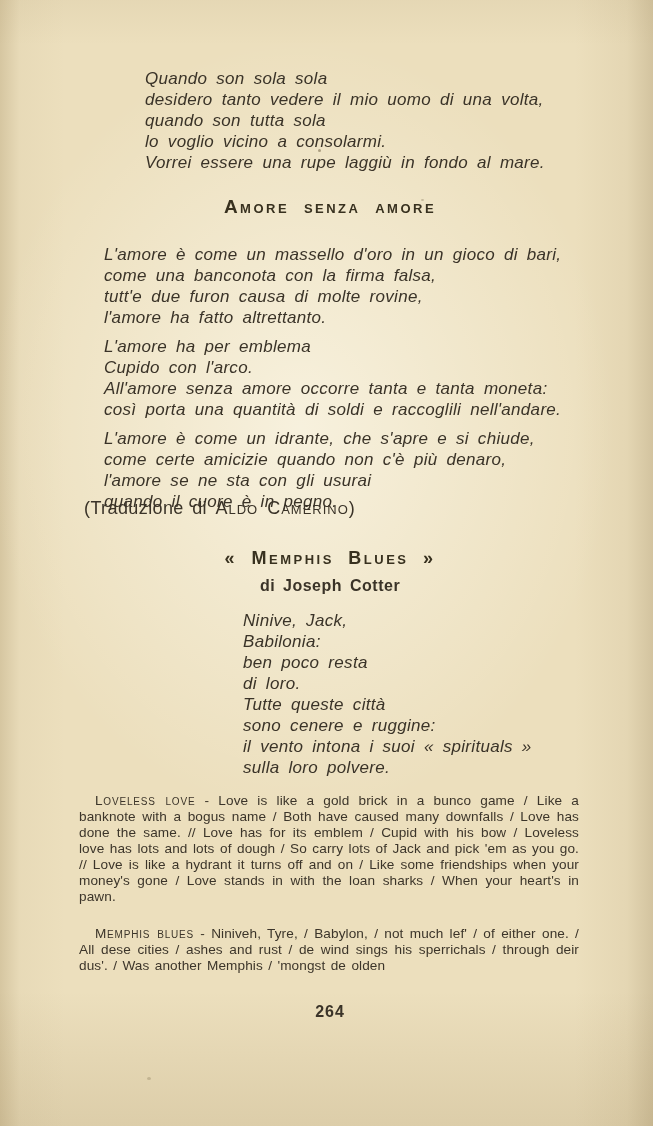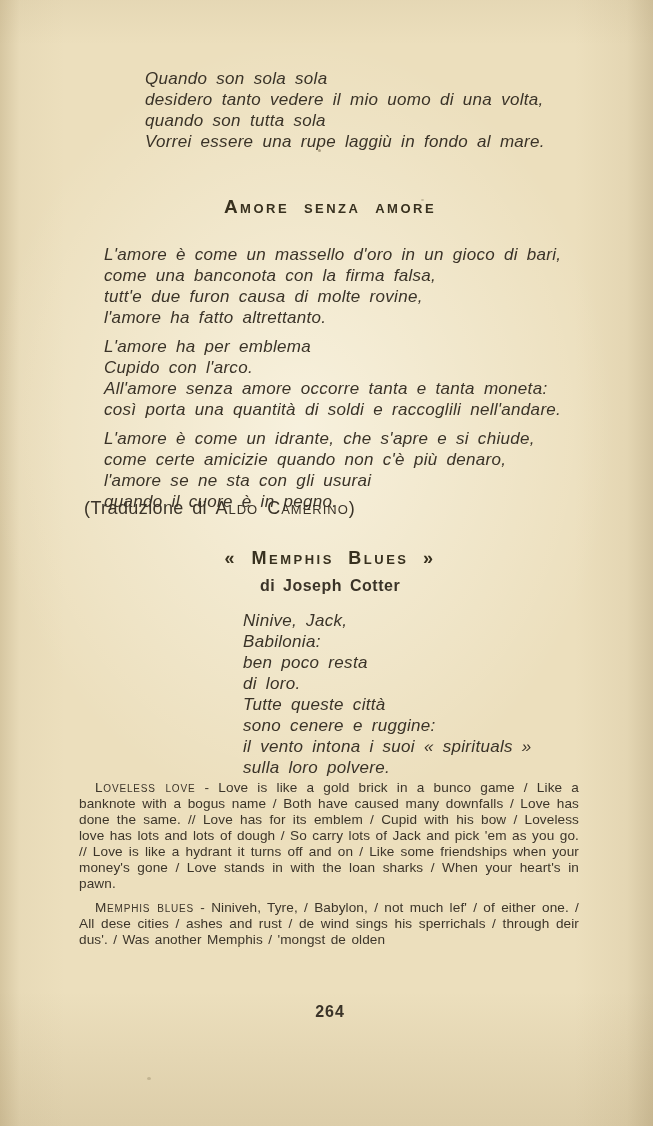--- a/index.html
+++ b/index.html
@@ -78,21 +78,21 @@
     top: 772px;
     width: 500px;
     font-size: 13.6px;
     line-height: 16px;
     text-align: justify;
     letter-spacing: 0.1px;
     word-spacing: 1.5px;
     color: #3c352a;
   }
   .footnotes p { margin: 0; }
-  .footnotes p.entry { margin-top: 8px; text-indent: 16px; }
+  .footnotes p.entry { margin-top: 21px; text-indent: 16px; }
   .footnotes .term {
     font-variant: small-caps;
     letter-spacing: 0.8px;
   }
   .pagenum {
     position: absolute;
     left: 0;
     top: 1003px;
     width: 660px;
     text-align: center;
@@ -107,20 +107,21 @@
 <div class="page">
 
   <span class="speck" style="left:318px;top:149px;width:3px;height:3px;"></span>
   <span class="speck" style="left:421px;top:199px;width:3px;height:2px;opacity:.6;"></span>
   <span class="speck" style="left:147px;top:1077px;width:4px;height:3px;opacity:.5;"></span>
 
   <div class="verse" style="left:145px;top:68px;">
     <span class="vline">Quando son sola sola</span>
     <span class="vline">desidero tanto vedere il mio uomo di una volta,</span>
     <span class="vline">quando son tutta sola</span>
+    <span class="vline">lo voglio vicino a consolarmi.</span>
     <span class="vline">Vorrei essere una rupe laggiù in fondo al mare.</span>
   </div>
 
   <div class="heading" style="top:196px;">Amore senza amore</div>
 
   <div class="verse" style="left:104px;top:236px;">
     <div class="stanza">
       <span class="vline">L'amore è come un massello d'oro in un gioco di bari,</span>
       <span class="vline">come una banconota con la firma falsa,</span>
       <span class="vline">tutt'e due furon causa di molte rovine,</span>

